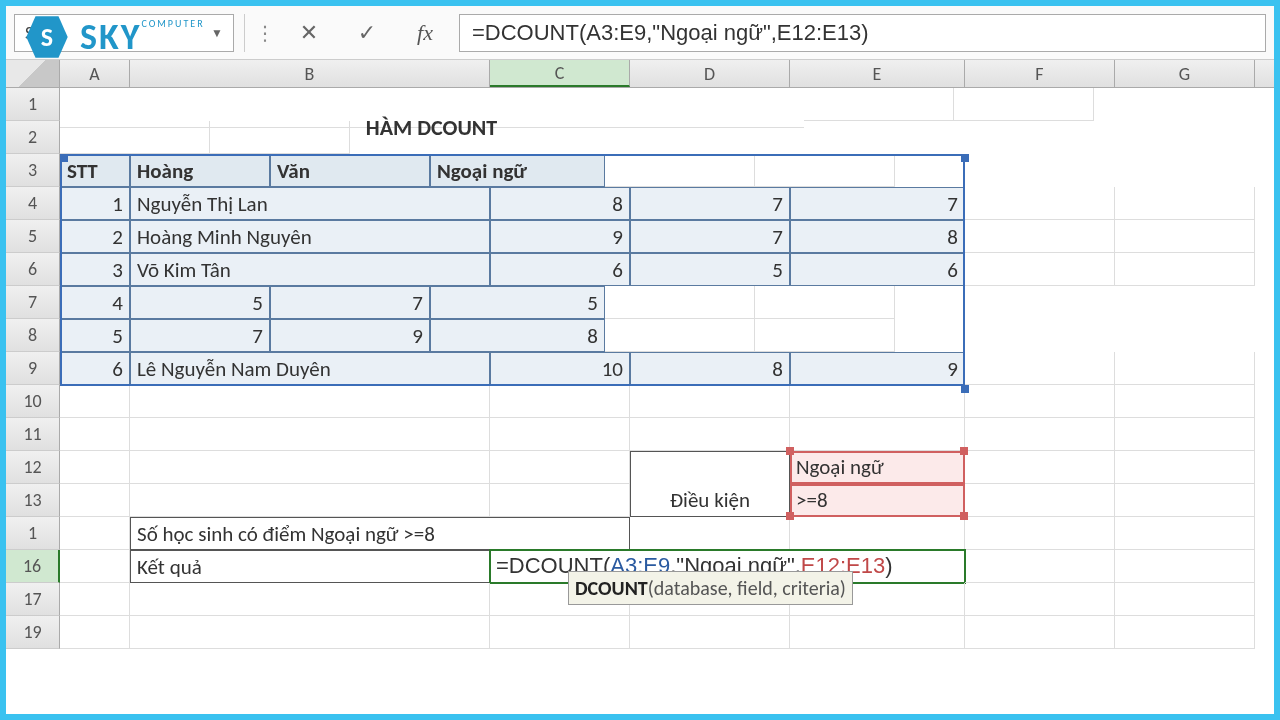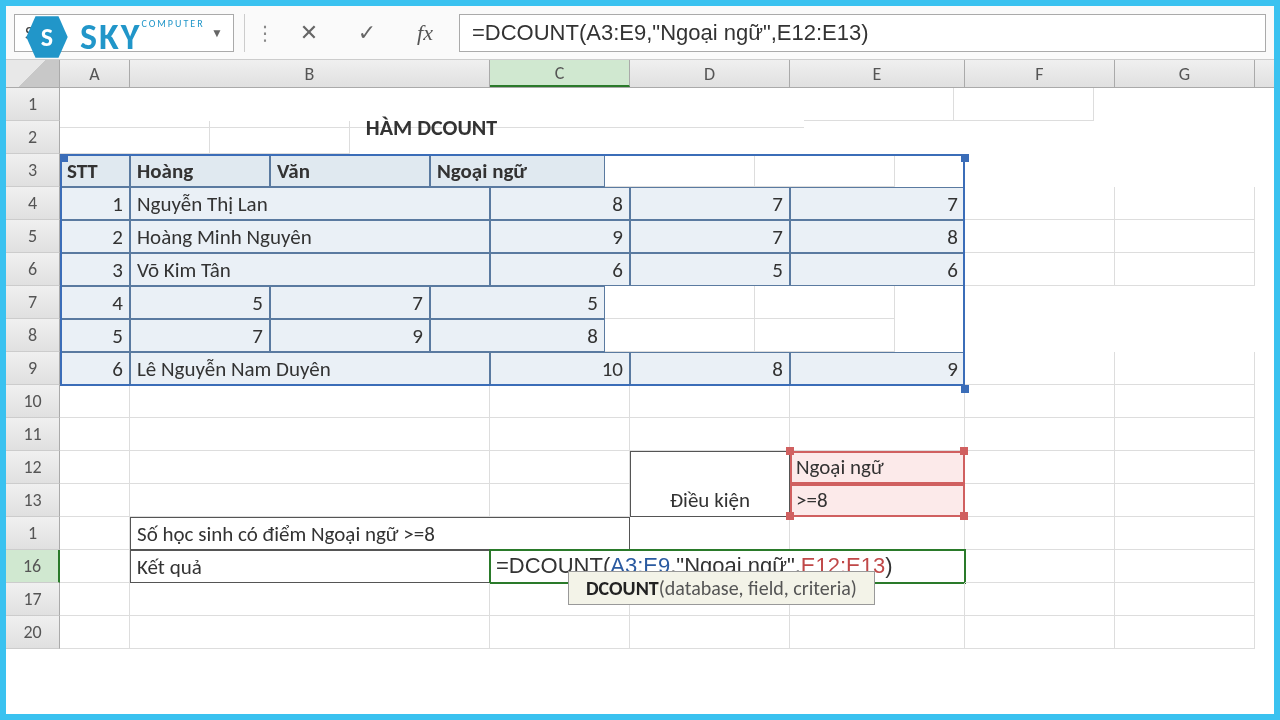--- a/index.html
+++ b/index.html
@@ -35,21 +35,21 @@
 .th{background:#e0e9f0;border:1.5px solid #5a7aa0;font-size:21px;font-weight:bold;}
 .td{background:#eaf0f6;border:1.5px solid #5a7aa0;}
 .sel-crit{outline:2px solid #d06060;outline-offset:-2px;background:#fceaea;}
 .active-cell{outline:2px solid #2a7a2a;outline-offset:-1px;}
 .hdl{position:absolute;width:8px;height:8px;background:#3b6db8;z-index:10;}
 .hdl-r{background:#d06060;}
 .formula-cell{font-family:'Segoe UI',Arial,sans-serif;font-size:22px;white-space:nowrap;}
 .tok-db{color:#2a5aa0;}
 .tok-str{color:#333;}
 .tok-crit{color:#c04848;}
-.tooltip{position:absolute;left:562px;top:565px;background:#f3f3e8;border:1px solid #999;padding:4px 17px;font-size:20px;color:#555;z-index:20;}
+.tooltip{position:absolute;left:562px;top:565px;background:#f3f3e8;border:1px solid #999;padding:4px 6px;font-size:20px;color:#555;z-index:20;}
 .tooltip b{color:#222;font-weight:bold;}
 .lbl-box{border:1.5px solid #555;}
 </style>
 </head>
 <body>
 
 <div class="toolbar">
   <div class="namebox">
     <span>SUM</span>
     <span class="dd">▼</span>
@@ -231,21 +231,21 @@
         <div class="rh">17</div>
         <div class="cell wA "></div>
         <div class="cell wB "></div>
         <div class="cell wC "></div>
         <div class="cell wD "></div>
         <div class="cell wE "></div>
         <div class="cell wF "></div>
         <div class="cell wG "></div>
       </div>
       <div class="row">
-        <div class="rh">20</div>
+        <div class="rh">19</div>
         <div class="cell wA "></div>
         <div class="cell wB "></div>
         <div class="cell wC "></div>
         <div class="cell wD "></div>
         <div class="cell wE "></div>
         <div class="cell wF "></div>
         <div class="cell wG "></div>
       </div>
     </div>
 <span class="hdl" style="left: 54px; top: 94px;"></span>

